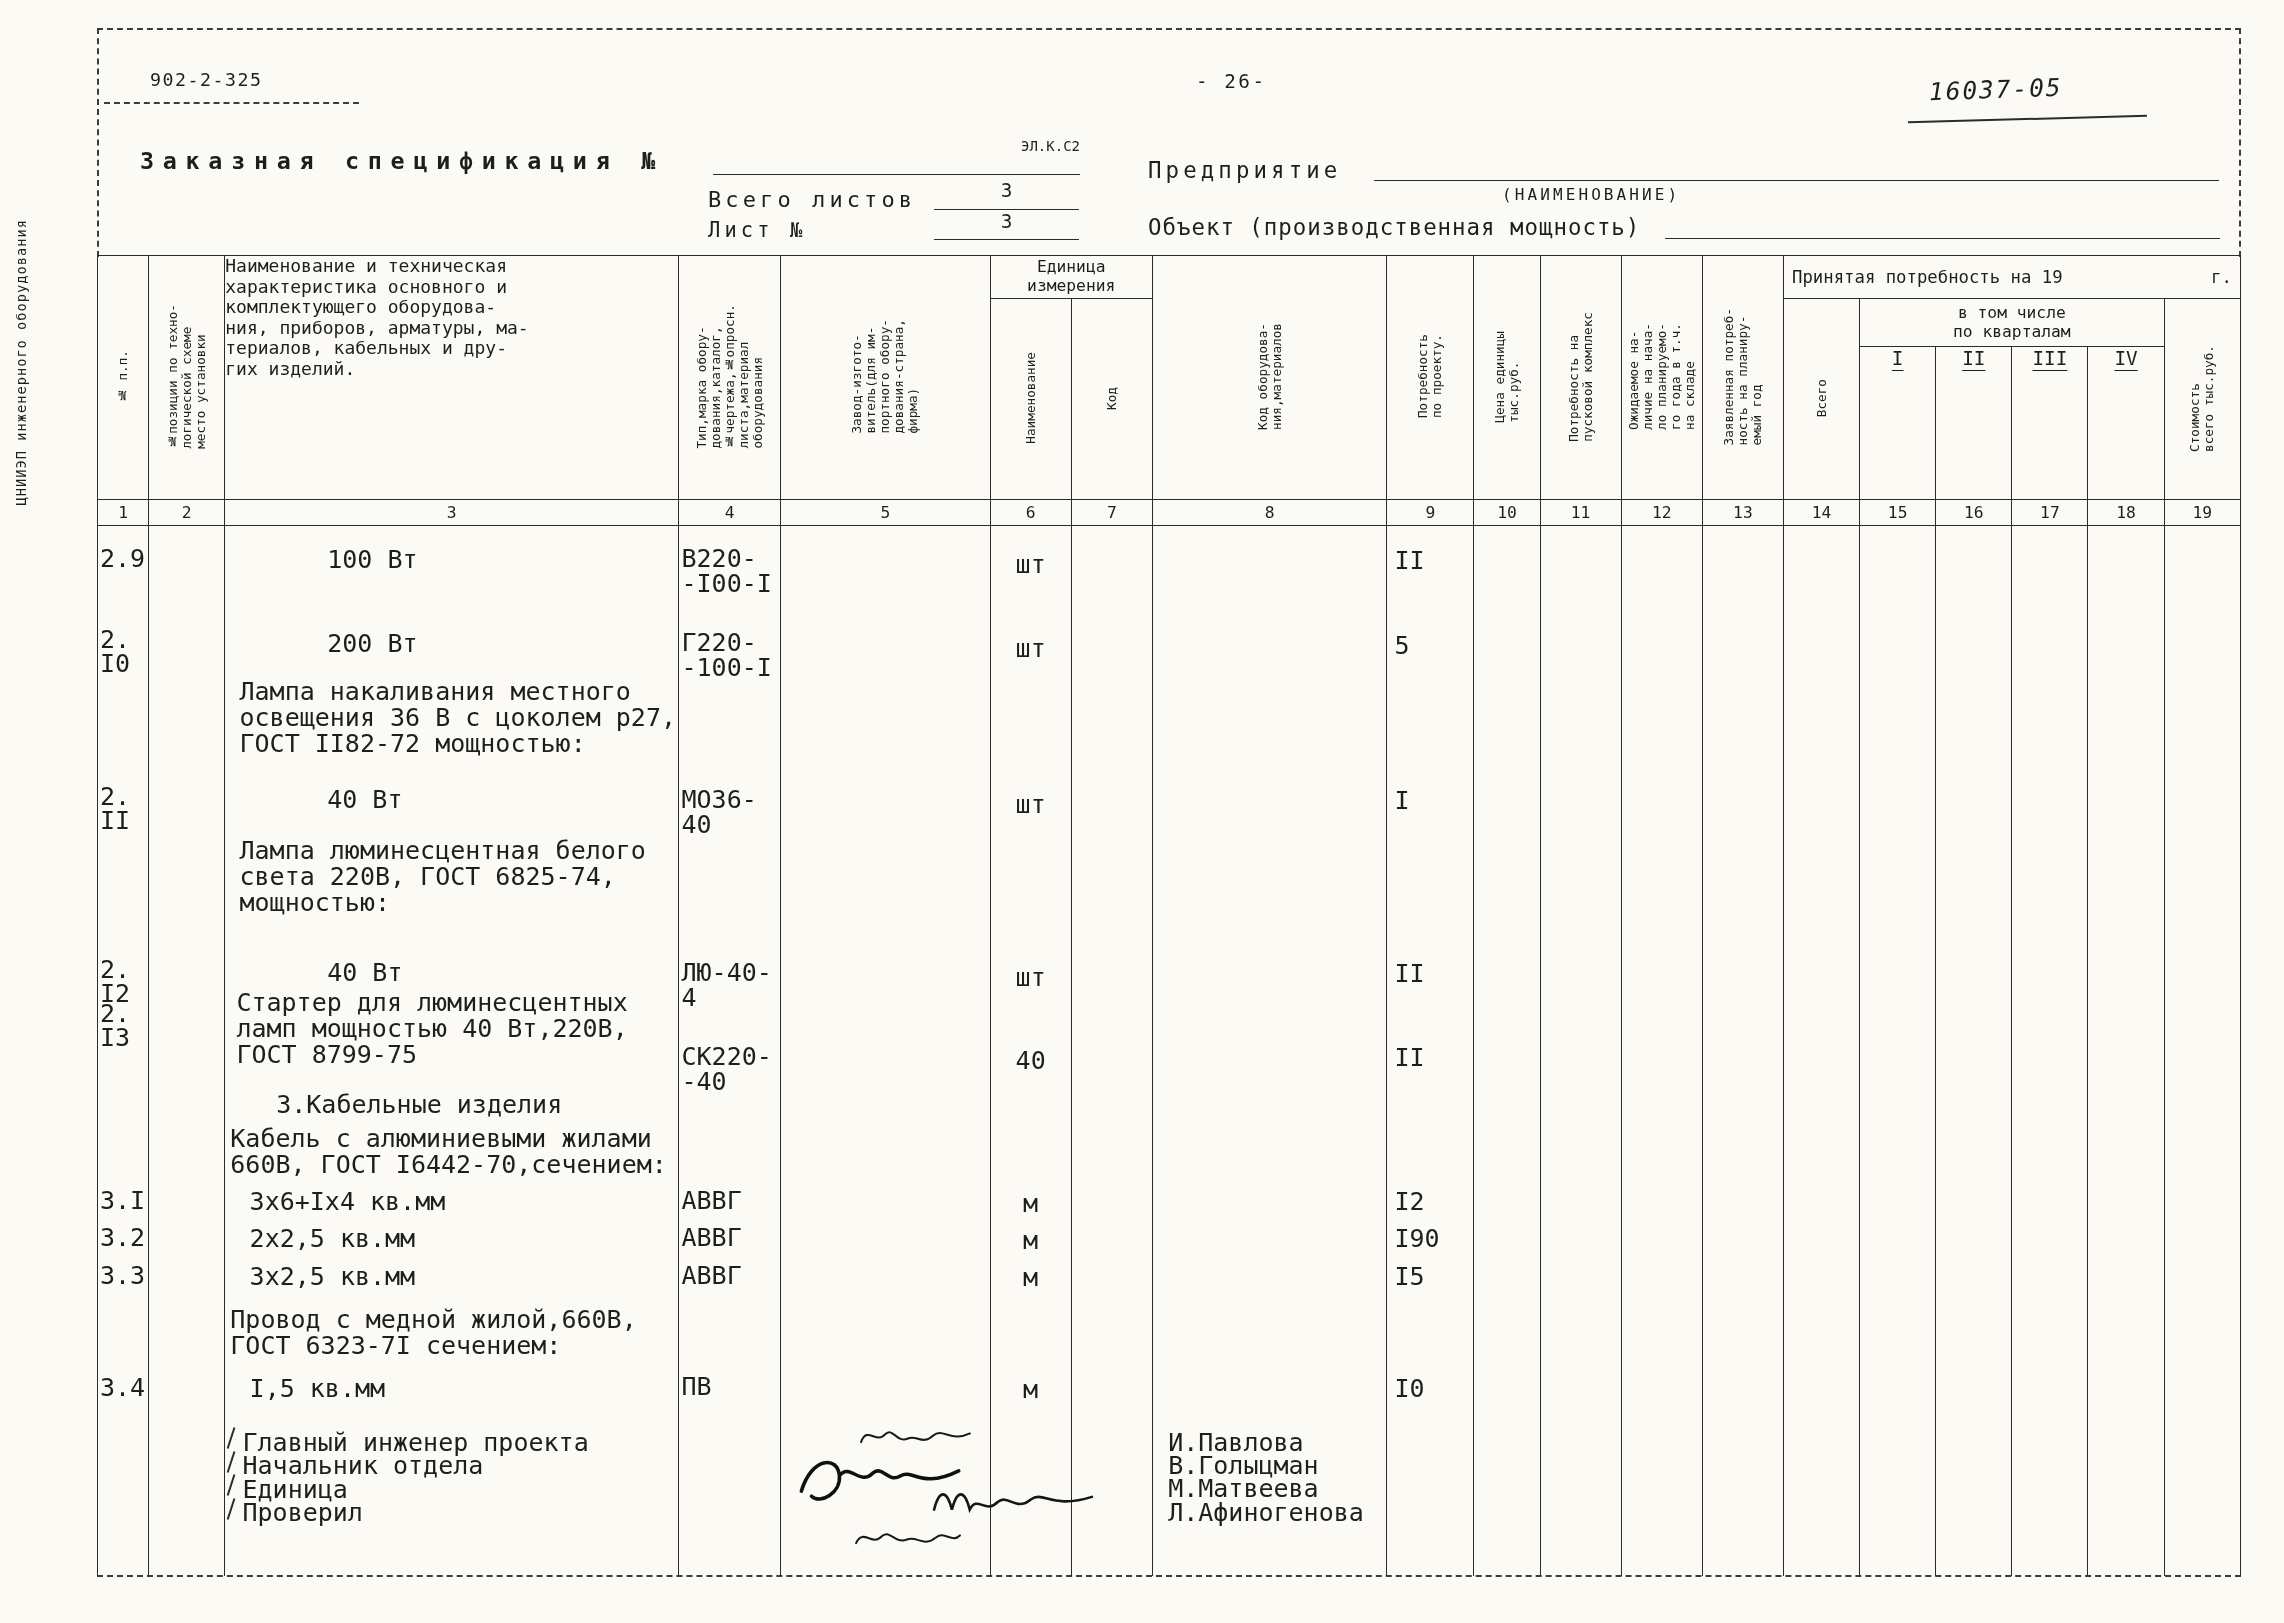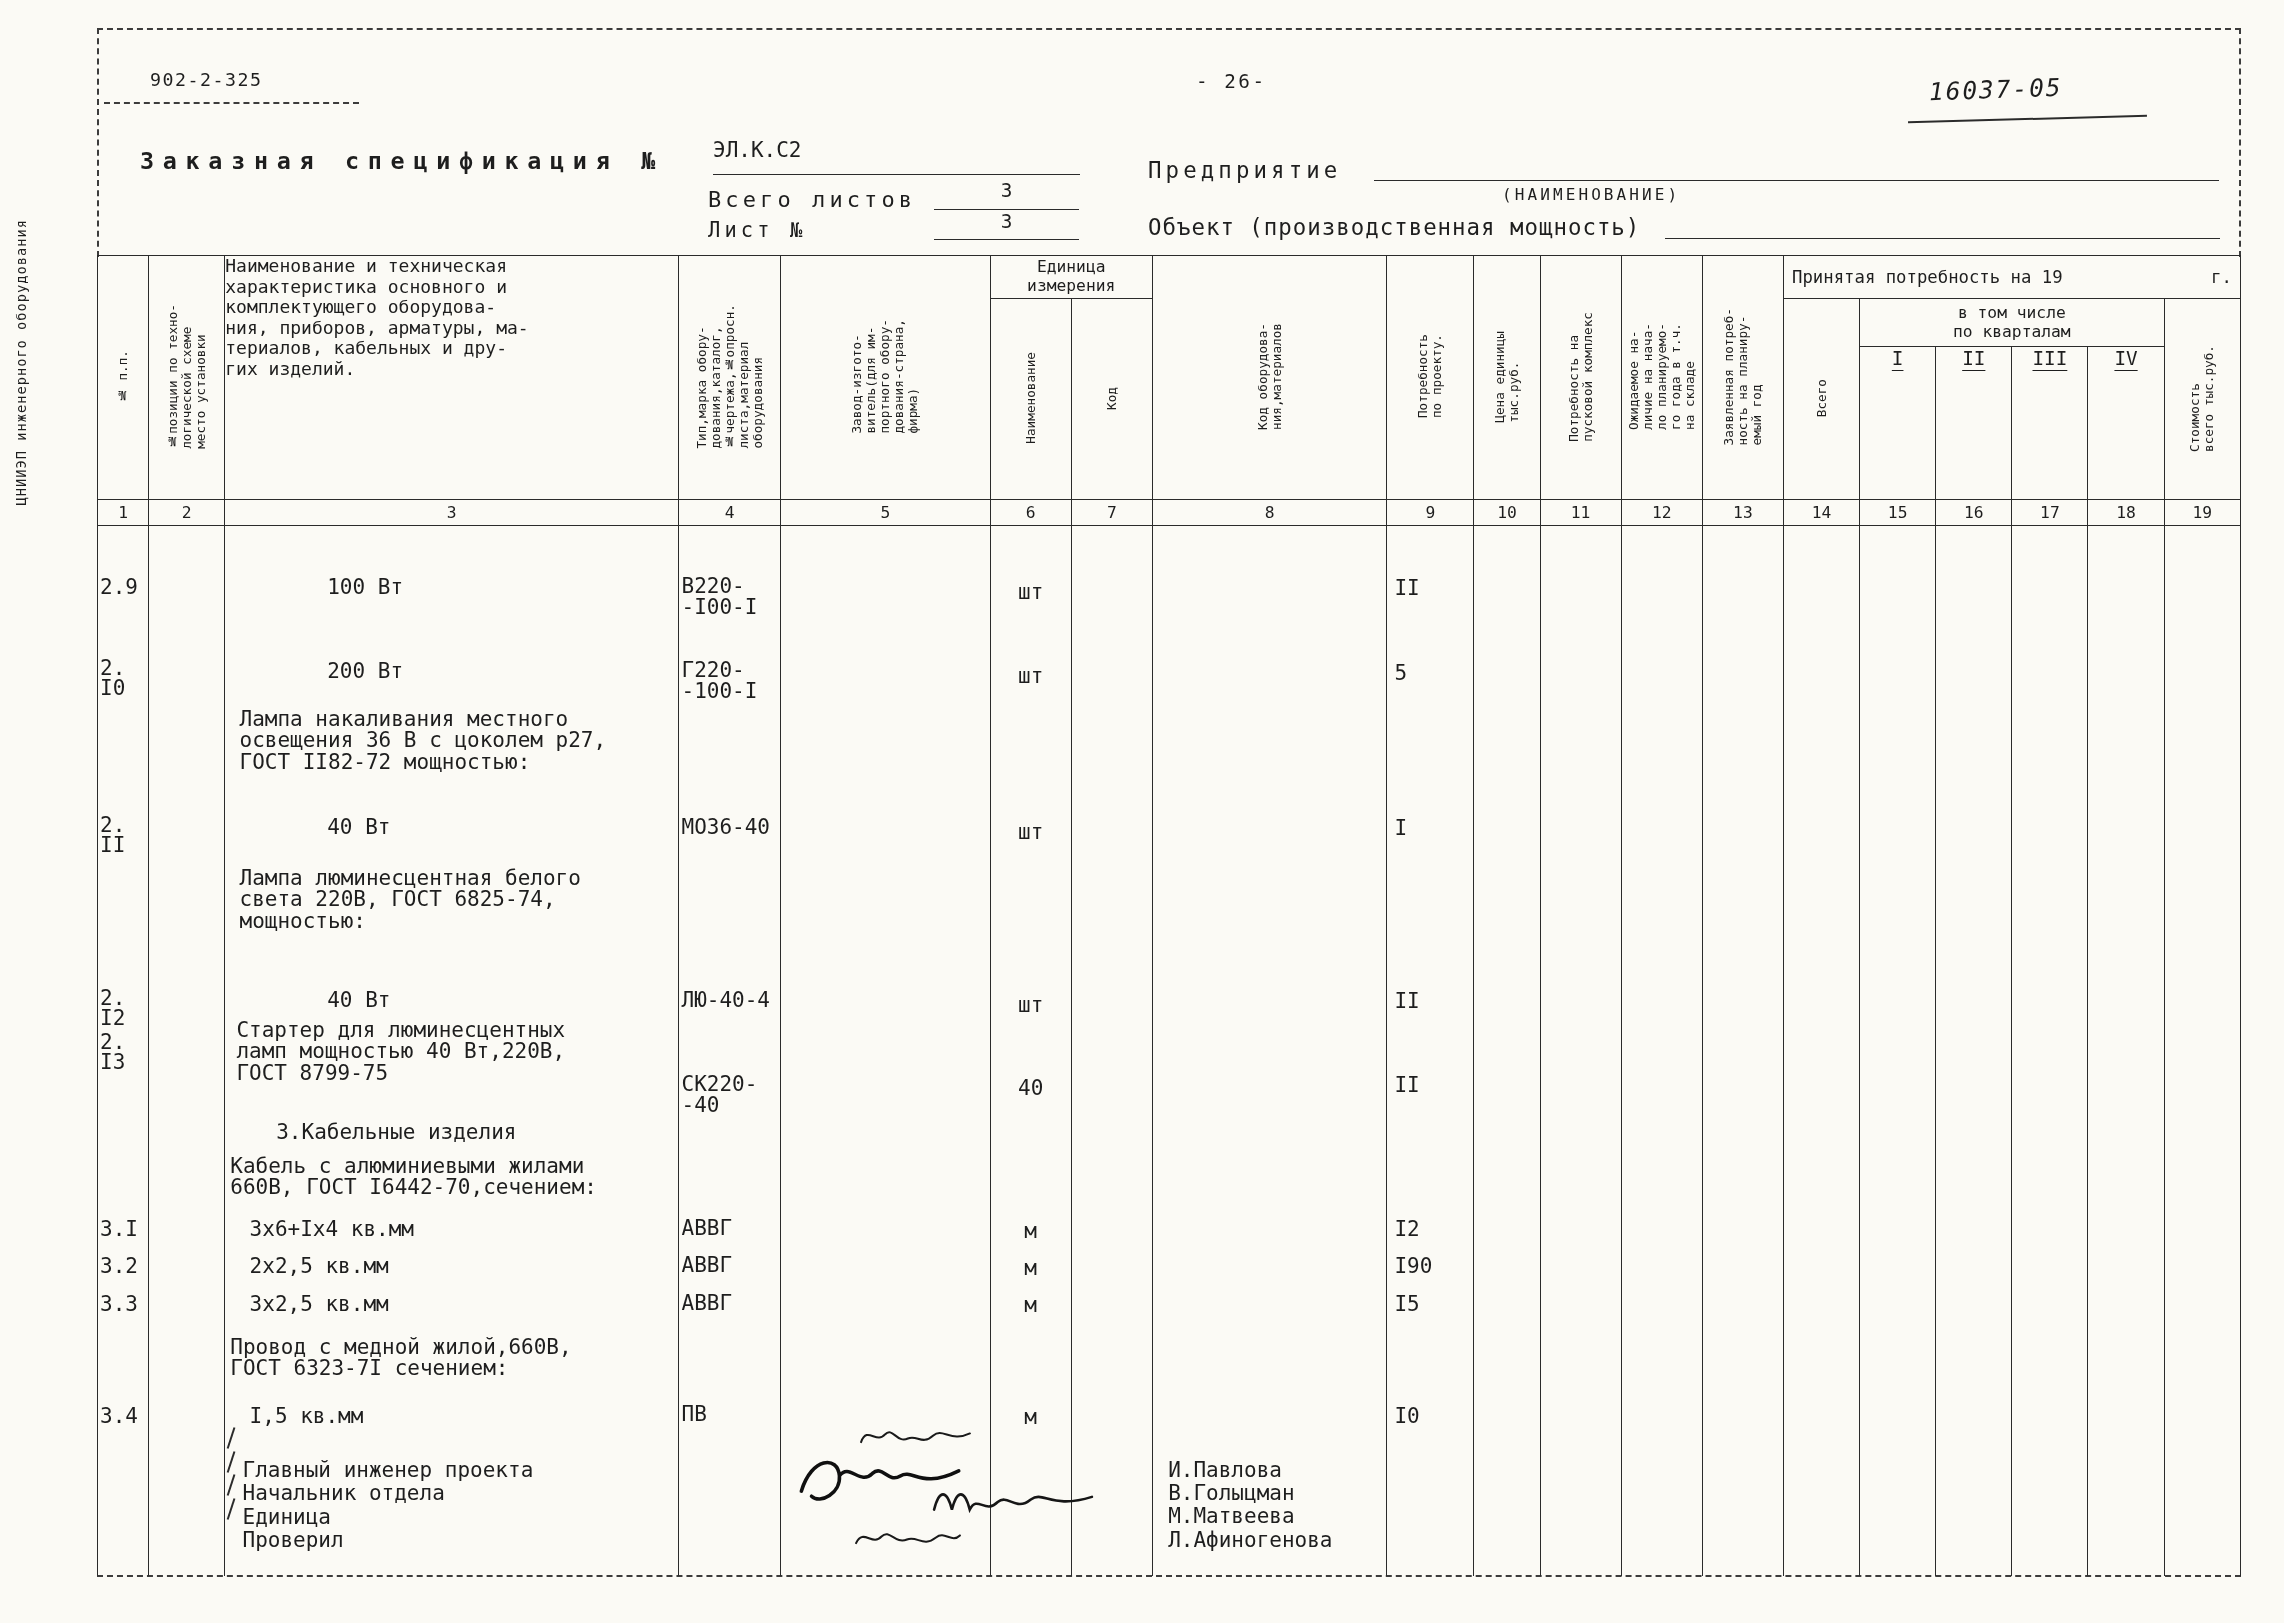--- a/index.html
+++ b/index.html
@@ -17,21 +17,21 @@
                 font-size:13.7px; letter-spacing:1px; white-space:nowrap; }
 
   .doc-number { position:absolute; left:150px; top:69px; font-size:18.3px; letter-spacing:1.5px; }
   .dash-under { position:absolute; left:104px; top:102px; width:255px; border-top:2px dashed #3c3c3c; }
   .page-number { position:absolute; left:1196px; top:70px; font-size:19.3px; letter-spacing:2.5px; }
   .inv-number { position:absolute; left:1929px; top:75px; font-size:24.4px; font-style:italic; letter-spacing:2px; transform:rotate(-2deg); }
   .inv-underline { position:absolute; left:1908px; top:118px; width:239px; border-top:2px solid #2b2b2b; transform:rotate(-1.5deg); }
 
   .title { position:absolute; left:140px; top:147px; font-size:23.4px; font-weight:600; letter-spacing:8.7px; }
   .spec-no { position:absolute; left:713px; top:136px; width:367px; height:39px; border-bottom:1.5px solid #2b2b2b;
-             text-align:left; font-size:21px; padding-top:2px; }
+             text-align:right; font-size:14px; padding-top:2px; }
   .lbl-sheets { position:absolute; left:708px; top:187px; font-size:22px; letter-spacing:4.1px; }
   .val-sheets { position:absolute; left:934px; top:179px; width:145px; height:30.5px; border-bottom:1.5px solid #2b2b2b;
                 text-align:center; font-size:19.3px; }
   .lbl-sheet { position:absolute; left:708px; top:218px; font-size:20.4px; letter-spacing:4.1px; }
   .val-sheet { position:absolute; left:934px; top:210px; width:145px; height:29.5px; border-bottom:1.5px solid #2b2b2b;
                text-align:center; font-size:19.3px; }
 
   .lbl-enterprise { position:absolute; left:1148px; top:157px; font-size:22.4px; letter-spacing:4.1px; }
   .enterprise-line { position:absolute; left:1374px; top:158px; width:845px; height:23px; border-bottom:1.5px solid #2b2b2b; }
   .enterprise-hint { position:absolute; left:1502px; top:185px; font-size:16px; letter-spacing:3.1px;text-align:center; }
@@ -49,21 +49,21 @@
   th.band { vertical-align:middle; text-align:center; font-size:16.3px; line-height:1.15; white-space:pre-line; }
   th.accepted { vertical-align:middle; }
   .accepted-in { display:flex; justify-content:space-between; align-items:center; padding:0 8.1px; font-size:17.3px; }
   th.rn { vertical-align:top; text-align:center; padding-top:30.5px; font-size:19.3px; }
   th.rn span { text-decoration:underline; text-underline-offset:4.6px; }
   tr.hD th { text-align:center; font-size:16.3px; vertical-align:middle; }
 
   tr.body-row { height:1051px; }
   tr.body-row td { border-top:none; border-bottom:none; vertical-align:top; }
   .colwrap { position:relative; width:100%; height:100%; overflow:visible; }
-  .e { position:absolute; left:0; right:0; font-size:21px; line-height:1.04; white-space:pre-line;margin-top:30px; }
+  .e { position:absolute; left:0; right:0; font-size:25px; line-height:1.04; white-space:pre-line; }
   .num  { padding-left:2px; line-height:0.98; }
   .watt { padding-left:102px; }
   .note { padding-left:14.3px; }
   .note0{ padding-left:5.1px; }
   .sect { padding-left:51px; }
   .itm  { padding-left:24.4px; }
   .strt { padding-left:11.2px; }
   .typ  { padding-left:2.5px; line-height:1.02; }
   .unit { text-align:center; }
   .qty  { padding-left:7.1px; }

